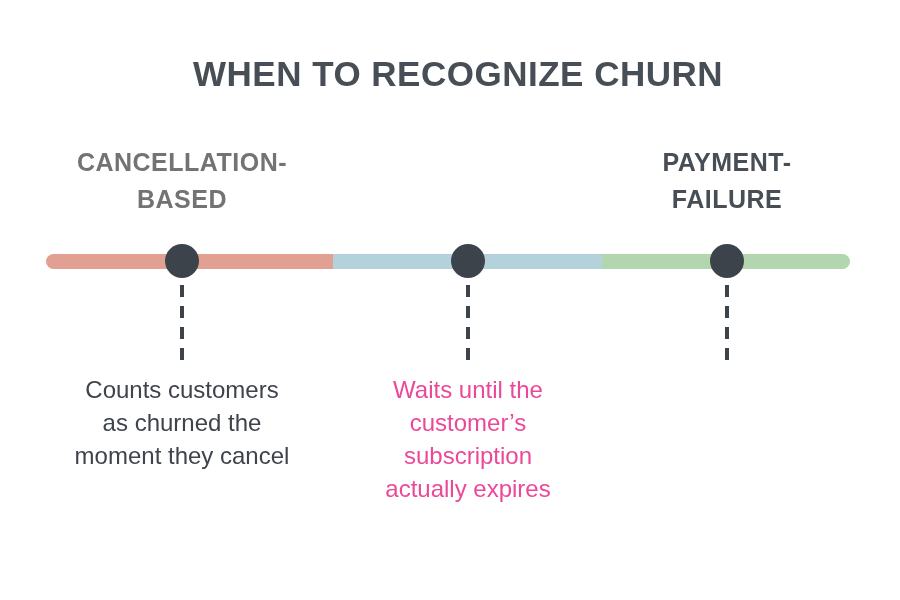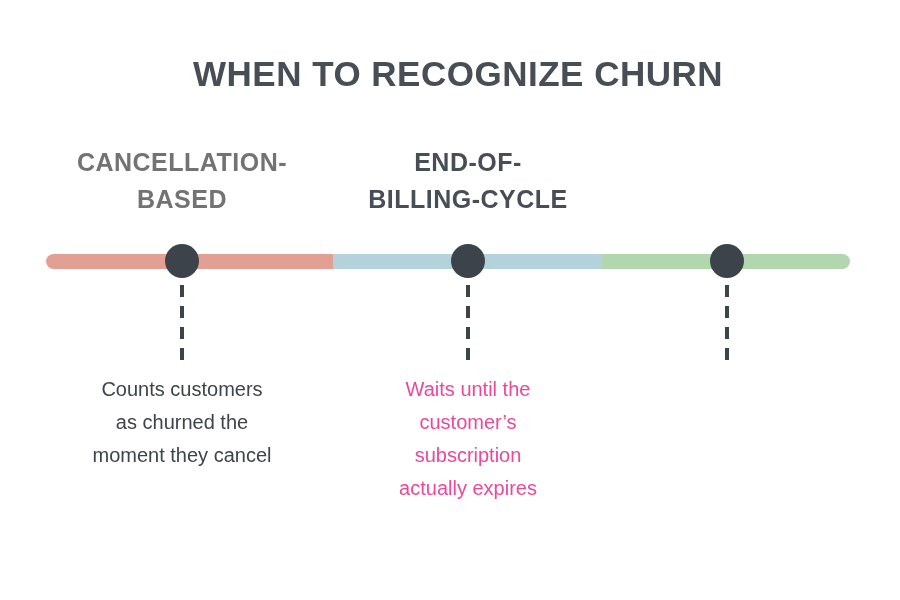--- a/index.html
+++ b/index.html
@@ -74,39 +74,39 @@
   }
   .dash.d1 { left: 180px; }
   .dash.d2 { left: 466px; }
   .dash.d3 { left: 725px; }
 
   .col-desc {
     position: absolute;
     top: 373px;
     width: 300px;
     text-align: center;
-    font-size: 20px;
+    font-size: 24px;
     line-height: 33px;
     white-space: pre-line;
   }
   .col-desc.c1 { left: 32px; }
   .col-desc.c2 { left: 318px; }
   .col-desc.c3 { left: 577px; }
 </style>
 </head>
 <body>
 
 <div class="canvas">
 
   <h1 class="title" style="color: rgb(72, 78, 85);">WHEN TO RECOGNIZE CHURN</h1>
 
   <div class="col-label c1" style="color: #737373;">CANCELLATION-
 BASED</div>
-  <div class="col-label c2" style="color: rgb(72, 78, 85);">END-OF-
-BILLING-CYCLE</div>
+  <div class="col-label c3" style="color: rgb(72, 78, 85);">PAYMENT-
+FAILURE</div>
 
   <div class="timeline">
     <div class="seg s1" style="background-color: rgb(226, 160, 146);"></div>
     <div class="seg s2" style="background-color: rgb(179, 210, 220);"></div>
     <div class="seg s3" style="background-color: rgb(178, 214, 174);"></div>
   </div>
 
   <div class="marker m1" style="background-color: rgb(61, 67, 75);"></div>
   <div class="marker m2" style="background-color: rgb(61, 67, 75);"></div>
   <div class="marker m3" style="background-color: rgb(61, 67, 75);"></div>

